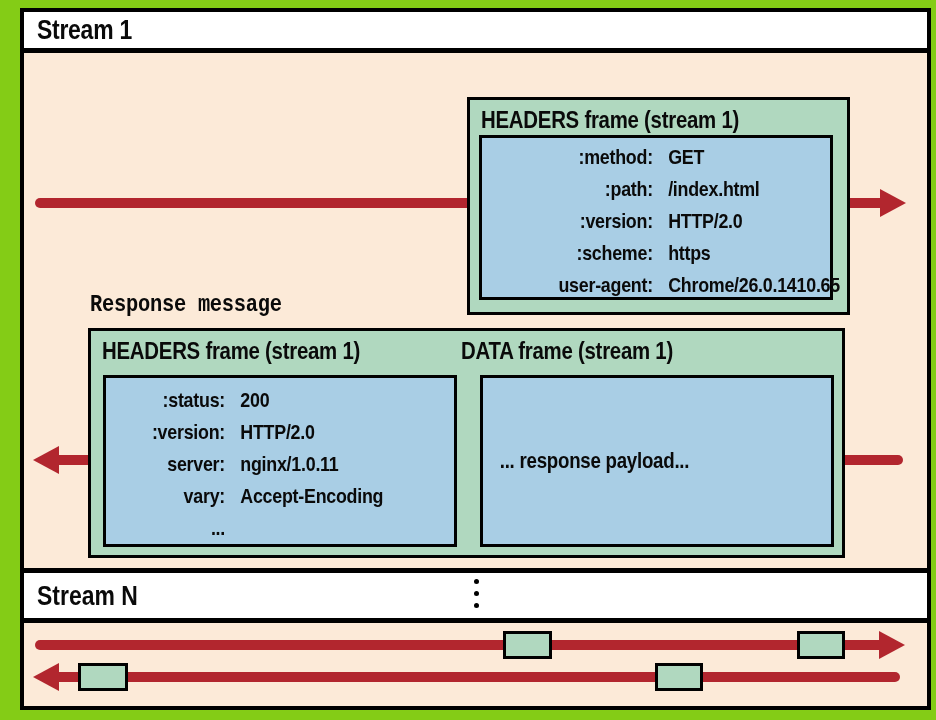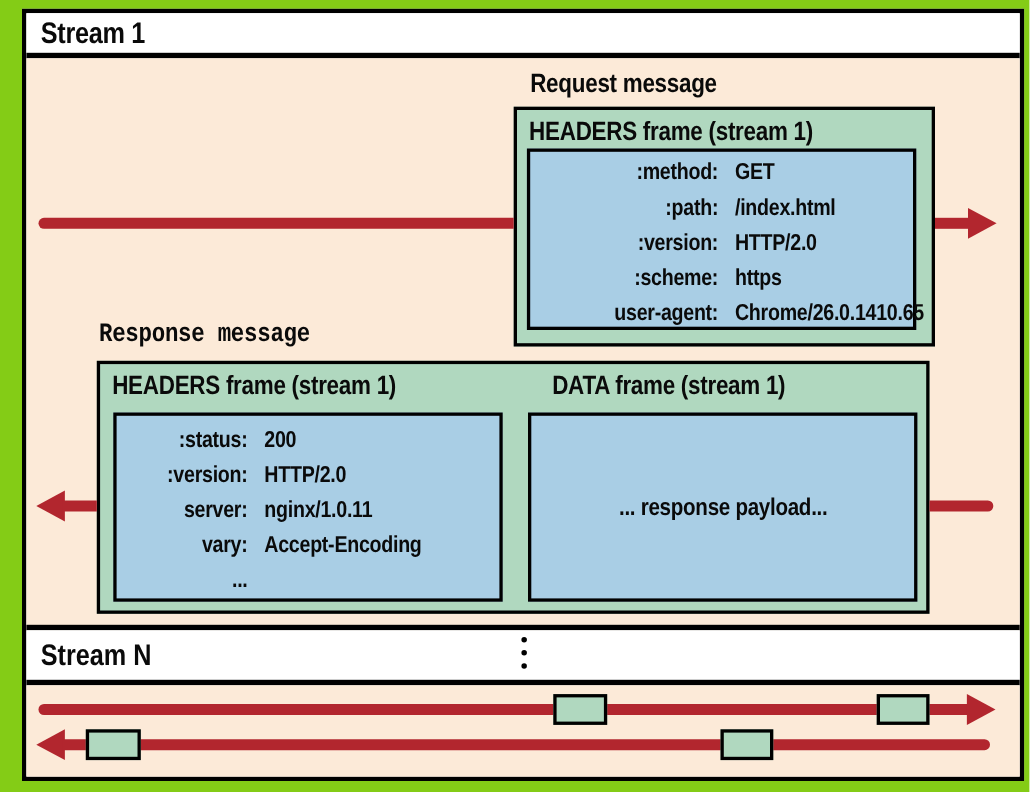--- a/index.html
+++ b/index.html
@@ -41,21 +41,21 @@
     position:absolute;background:#a9cee5;border:3px solid #000;box-sizing:border-box;
   }
   .kvrows{
     position:absolute;left:0;top:3px;width:410px;
     transform:scaleX(0.85);transform-origin:0 0;letter-spacing:-0.3px;
   }
   .kvrow{display:flex;font-size:21px;line-height:32px;}
   .kvrow .k{width:201px;text-align:right;flex:0 0 auto;}
   .kvrow .v{margin-left:18px;text-align:left;}
   .payload-center{
-    position:absolute;inset:0;display:flex;align-items:center;justify-content:center;
+    position:absolute;inset:0;display:flex;align-items:center;justify-content:flex-start;
     font-size:22px;
   }
 
   .shaft{position:absolute;height:10px;background:#b2262e;z-index:1;}
   .cap-l{border-radius:5px 0 0 5px;}
   .cap-r{border-radius:0 5px 5px 0;}
   .head-r{
     position:absolute;width:0;height:0;z-index:1;
     border-top:14px solid transparent;border-bottom:14px solid transparent;
     border-left:26px solid #b2262e;
@@ -82,23 +82,20 @@
       <span class="ct">Stream 1</span>
     </div>
 
     <div class="s1-body">
 
       <div class="shaft cap-l" style="left:11px;top:145px;width:432px;"></div>
 
       <div class="shaft" style="left:826px;top:145px;width:32px;"></div>
       <div class="head-r" style="left:856px;top:136px;"></div>
 
-      <div class="msg-label" style="left:458px;top:10px;">
-        <span class="ct">Request message</span>
-      </div>
 
       <div class="green-box" style="left:443px;top:44px;width:383px;height:218px;">
         <div class="frame-title" style="left:11px;top:6px;">
           <span class="ct">HEADERS frame (stream 1)</span>
         </div>
         <div class="blue-box" style="left:9px;top:35px;width:354px;height:165px;padding-left:10px;">
           <div class="kvrows">
             <div class="kvrow">
               <span class="k">:method:</span>
               <span class="v">GET</span>
@@ -129,21 +126,21 @@
 
       <div class="head-l" style="left:9px;top:393px;"></div>
       <div class="shaft" style="left:33px;top:402px;width:31px;"></div>
 
       <div class="shaft cap-r" style="left:821px;top:402px;width:58px;"></div>
 
       <div class="green-box" style="left:64px;top:275px;width:757px;height:230px;">
         <div class="frame-title" style="left:11px;top:6px;">
           <span class="ct">HEADERS frame (stream 1)</span>
         </div>
-        <div class="frame-title" style="left:411px;top:6px;">
+        <div class="frame-title" style="left:370px;top:6px;">
           <span class="ct">DATA frame (stream 1)</span>
         </div>
         <div class="blue-box" style="left:12px;top:44px;width:354px;height:172px;">
           <div class="kvrows" style="top:6px;">
             <div class="kvrow">
               <span class="k" style="width:140px;">:status:</span>
               <span class="v">200</span>
             </div>
             <div class="kvrow">
               <span class="k" style="width:140px;">:version:</span>

